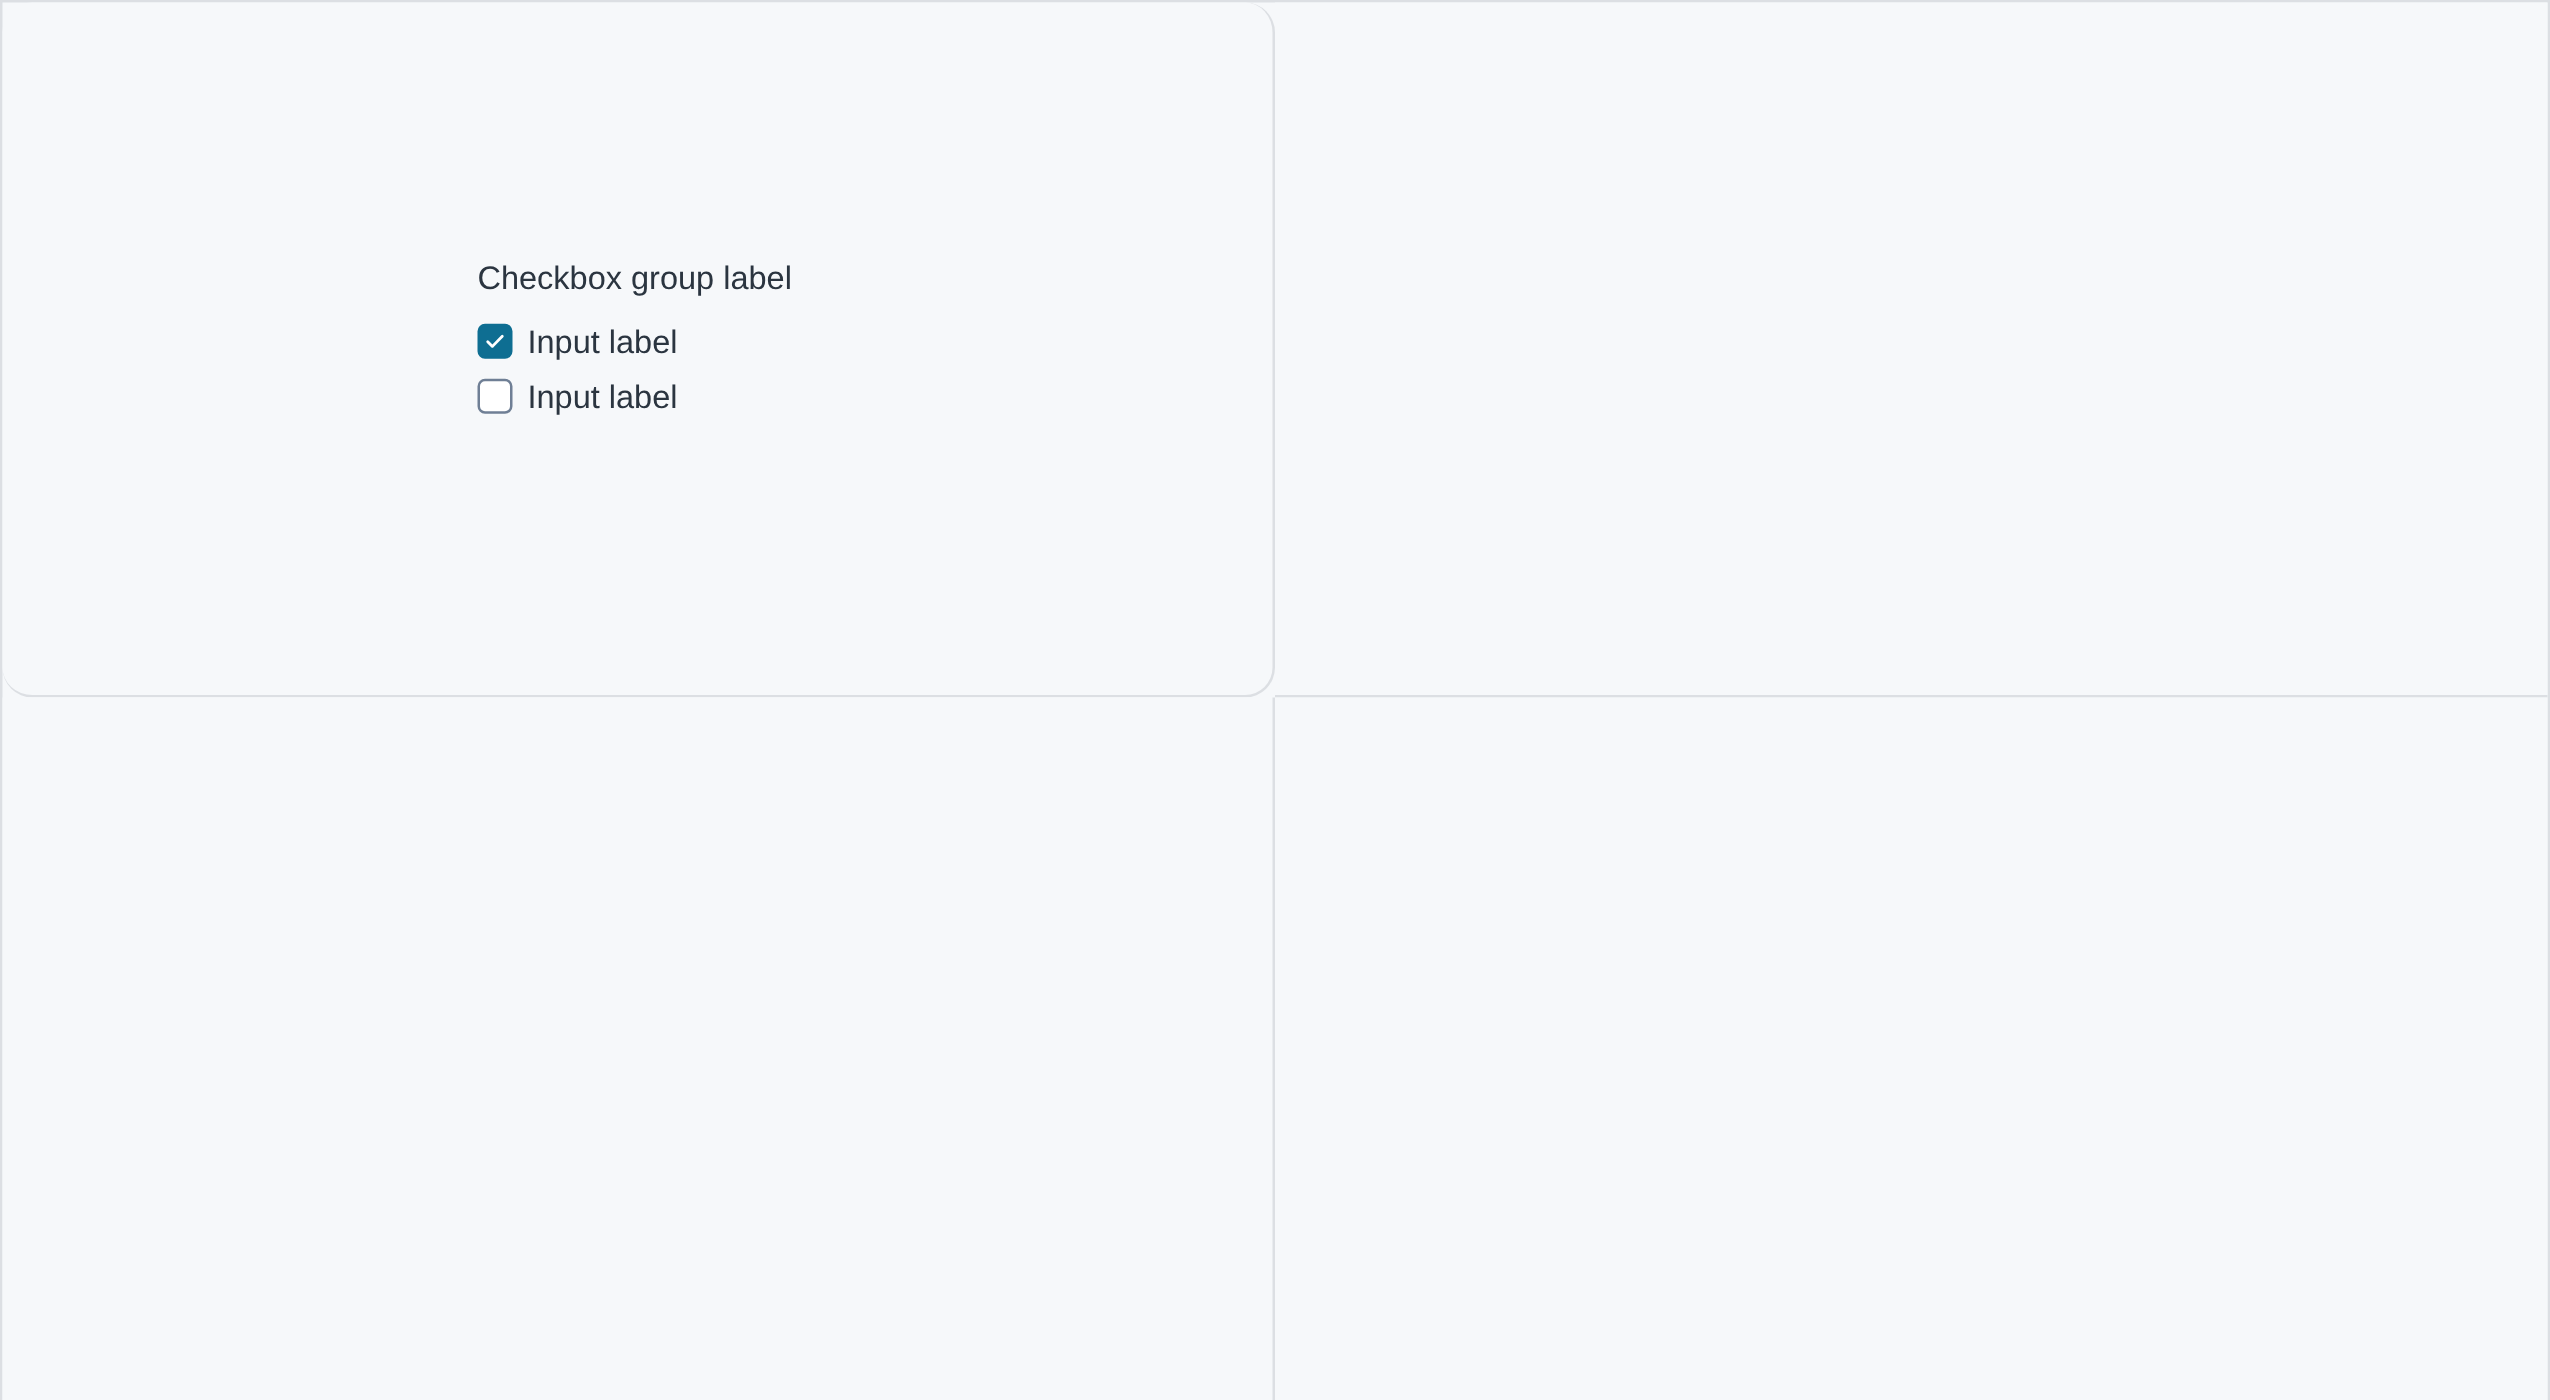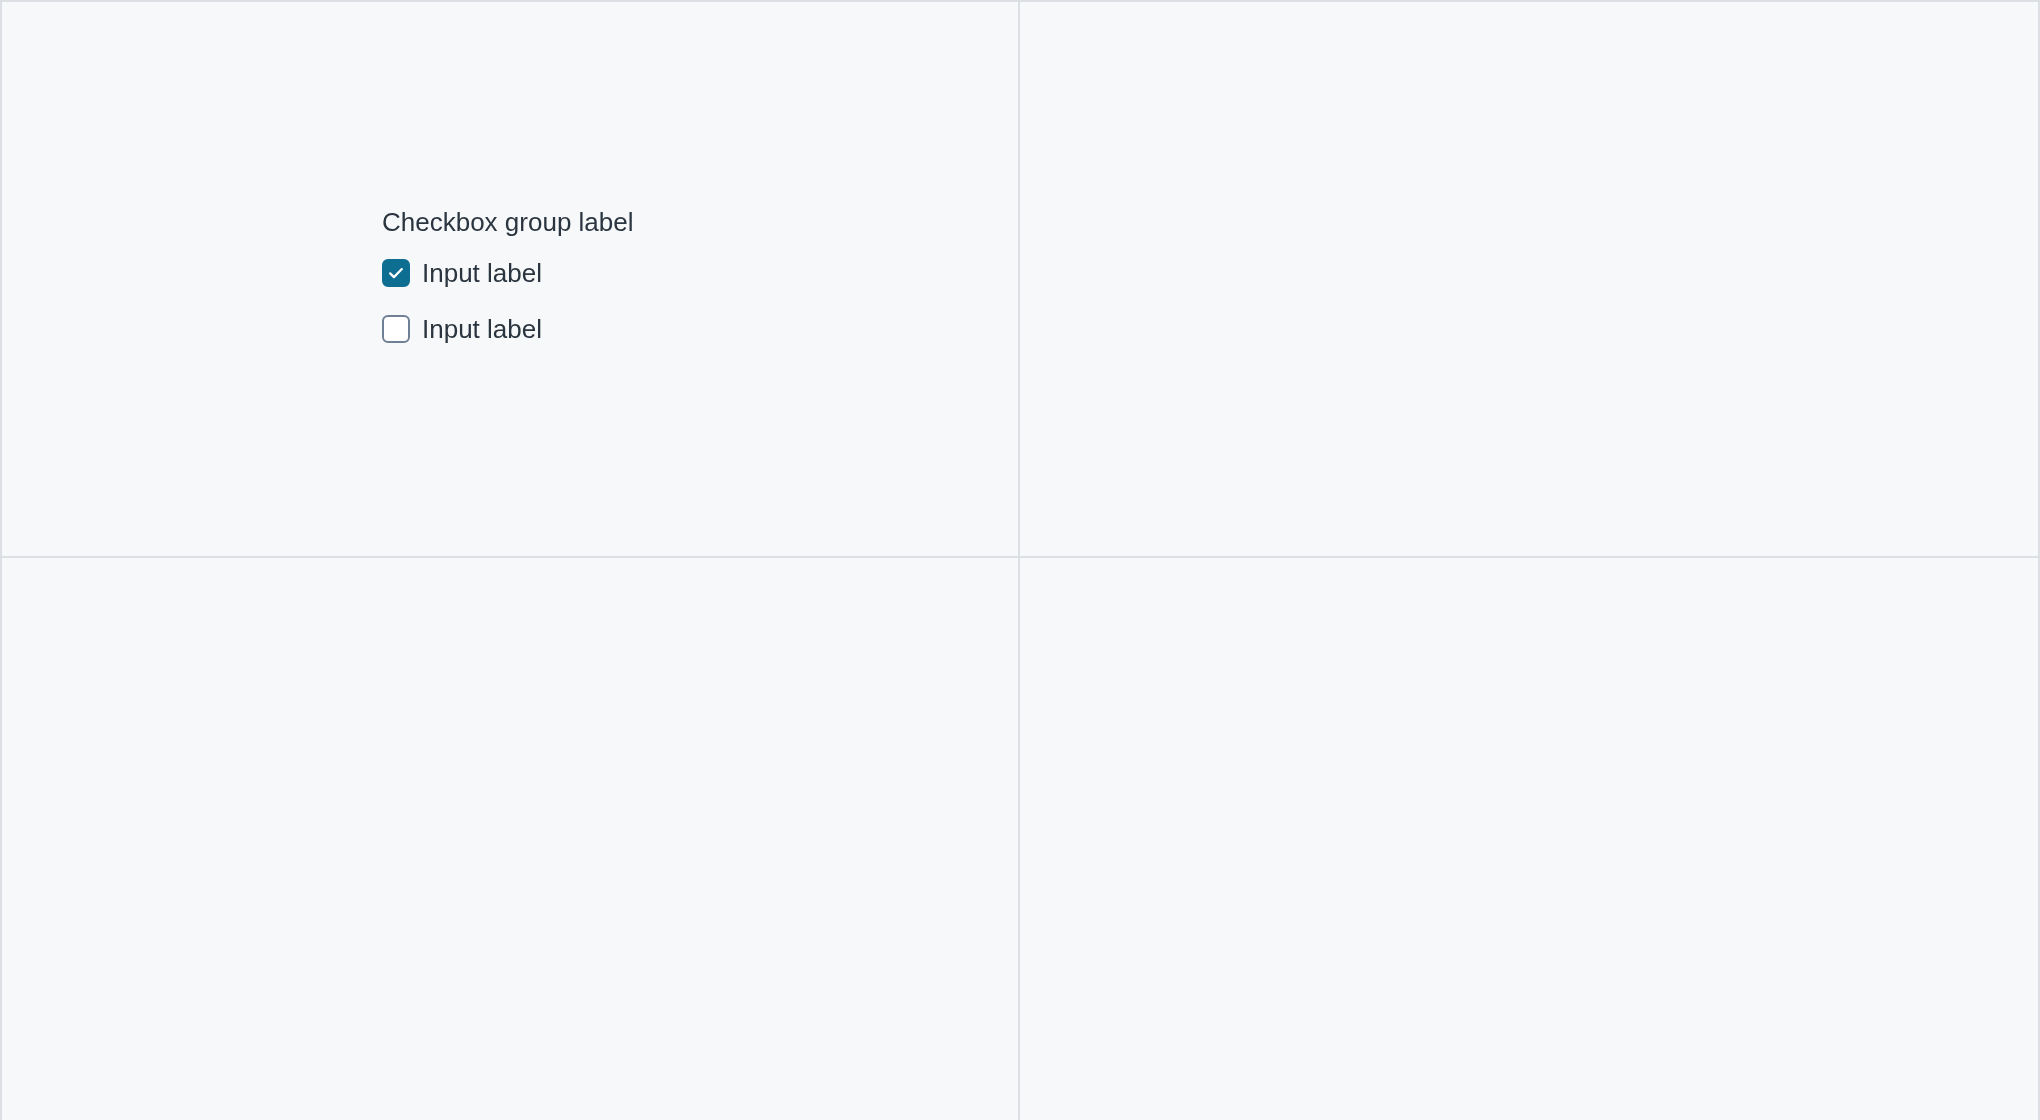--- a/index.html
+++ b/index.html
@@ -28,21 +28,21 @@
     grid-template-rows: 556px 562px;
     background: #f6f8fa;
   }
 
   .panel {
     position: relative;
     box-sizing: border-box;
     background: #f6f8fa;
     overflow: hidden;
   }
-  .panel-tl { border-right: 2px solid #dcdfe3; border-bottom: 2px solid #dcdfe3; }
+  .panel-tl { border-right: 2px solid #dcdfe3; border-bottom: 2px solid #dcdfe3; border-radius: 24px; }
   .panel-tr { border-bottom: 2px solid #dcdfe3; }
   .panel-bl { border-right: 2px solid #dcdfe3; }
   .panel-br { }
 
   
   .block {
     position: absolute;
   }
   .block-tl { left: 380px; top: 205px; }
 
@@ -52,21 +52,21 @@
     line-height: 30px;
     white-space: nowrap;
   }
 
   
   .stacked .group-label { margin-bottom: 16px; }
 
   .options-col {
     display: flex;
     flex-direction: column;
-    gap: 26px;
+    gap: 14px;
     margin-top: 21px;
   }
 
   .cb-item {
     display: flex;
     align-items: center;
     gap: 12px;
     white-space: nowrap;
     cursor: default;
   }

